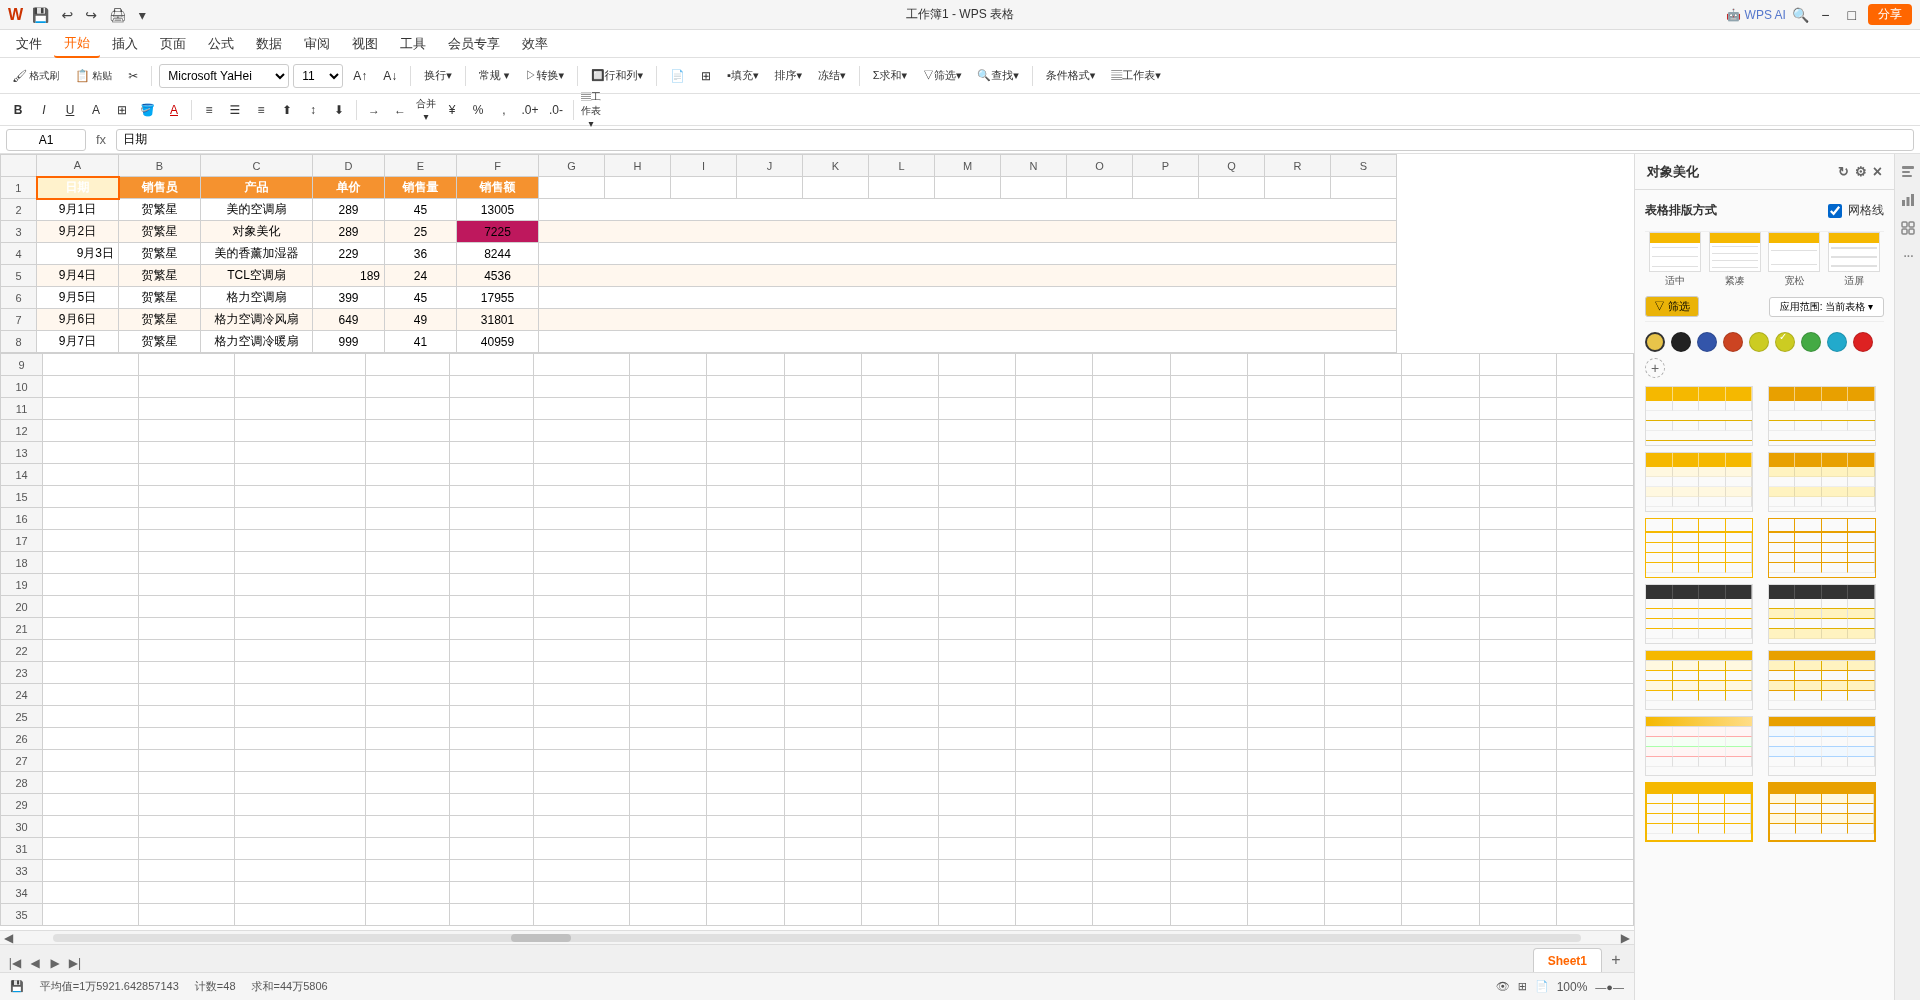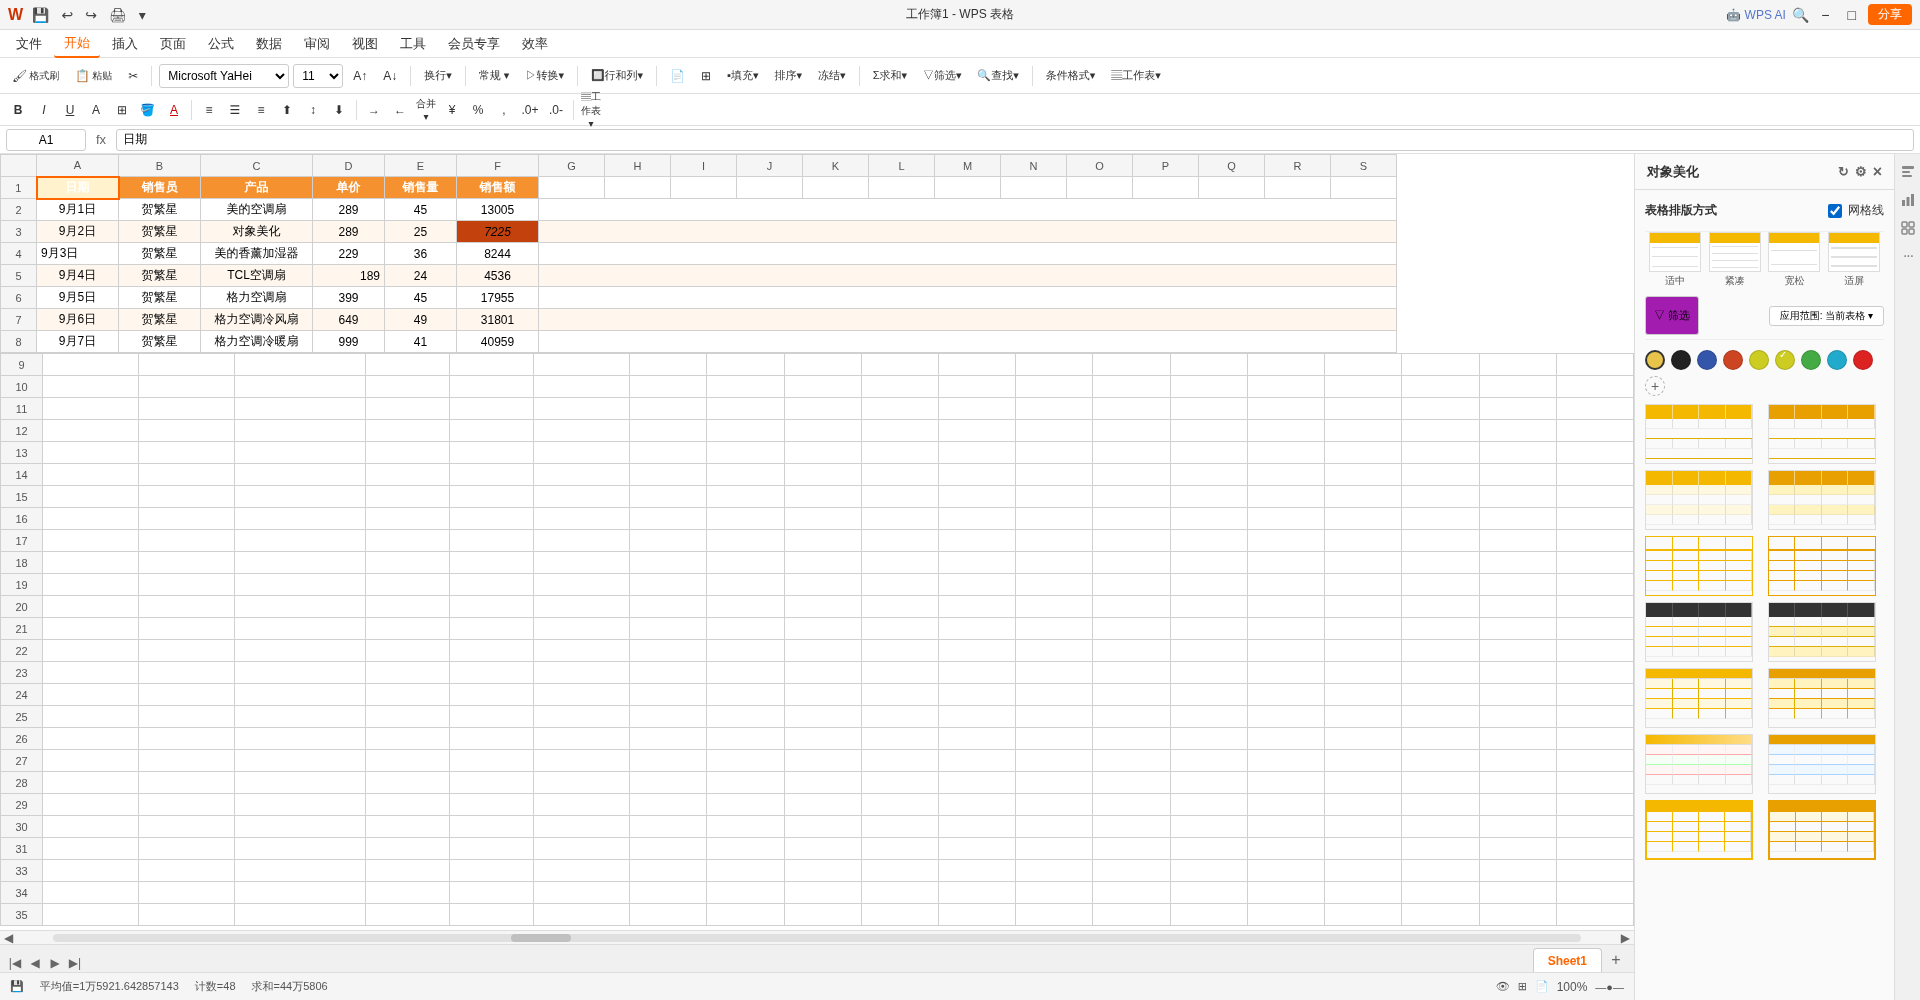--- a/index.html
+++ b/index.html
@@ -296,24 +296,24 @@
       border: 1px dashed #aaa;
       border-radius: 50%;
       display: flex;
       align-items: center;
       justify-content: center;
       cursor: pointer;
       font-size: 14px;
       color: #666;
     }
     .filter-btn {
-      padding: 11px 8px;
+      padding: 2px 8px;
       border: 1px solid #ccc;
       border-radius: 3px;
-      background: #a21caf;
+      background: #eab308;
       font-size: 11px;
       cursor: pointer;
     }
     .apply-btn {
       margin-left: auto;
       padding: 2px 10px;
       border: 1px solid #ccc;
       border-radius: 3px;
       background: #fff;
       font-size: 11px;
@@ -630,27 +630,27 @@
             <td colspan="13"></td>
           </tr>
 
           <tr style="background:#fff7ee;">
             <td class="row-header">3</td>
             <td style="text-align:center;background:#fff7ee;">9月2日</td>
             <td style="text-align:center;background:#fff7ee;">贺繁星</td>
             <td style="text-align:center;background:#fff7ee;">对象美化</td>
             <td style="text-align:center;background:#fff7ee;">289</td>
             <td style="text-align:center;background:#fff7ee;">25</td>
-            <td style="text-align:center;background:#c2410c;font-style:italic;">7225</td>
+            <td style="text-align:center;background:#be185d;">7225</td>
             <td colspan="13" style="background:#fff7ee;"></td>
           </tr>
 
           <tr>
             <td class="row-header">4</td>
-            <td style="text-align:left;">9月3日</td>
+            <td style="text-align:right;">9月3日</td>
             <td style="text-align:center;">贺繁星</td>
             <td style="text-align:center;">美的香薰加湿器</td>
             <td style="text-align:center;">229</td>
             <td style="text-align:center;">36</td>
             <td style="text-align:center;">8244</td>
             <td colspan="13"></td>
           </tr>
 
           <tr style="background:#fff7ee;">
             <td class="row-header">5</td>

